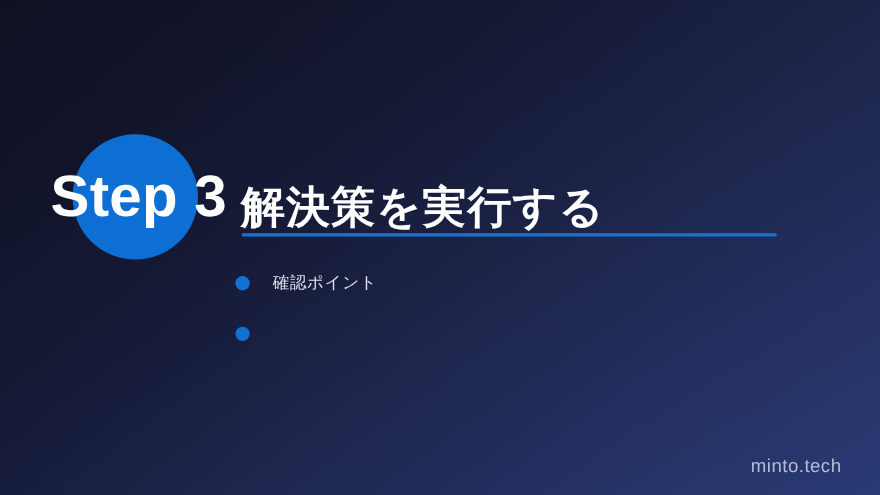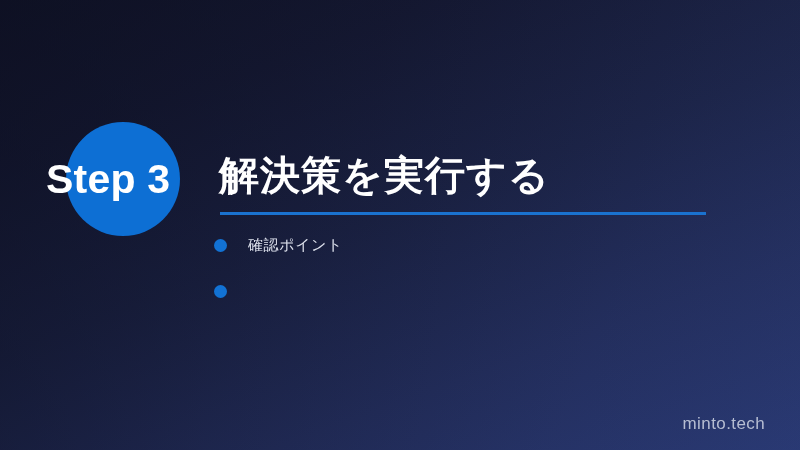--- a/index.html
+++ b/index.html
@@ -50,31 +50,31 @@
 
   .step-label {
     position: absolute;
     left: 46px;
     top: 155px;
     width: 170px;
     height: 48px;
     line-height: 48px;
     z-index: 2;
     color: #ffffff;
-    font-size: 41px;
+    font-size: 53px;
     font-weight: bold;
     letter-spacing: 0.2px;
     white-space: nowrap;
   }
 
   
   .title {
     position: absolute;
     left: 219px;
-    top: 150px;
+    top: 164px;
     z-index: 2;
     color: #ffffff;
     font-size: 40px;
     font-weight: bold;
     letter-spacing: 1px;
     line-height: 50px;
     white-space: nowrap;
   }
 
   
@@ -85,21 +85,21 @@
     width: 486px;
     height: 3px;
     background: #1a72cf;
     z-index: 2;
   }
 
   
   .bullets {
     position: absolute;
     left: 214px;
-    top: 222px;
+    top: 234px;
     z-index: 2;
     margin: 0;
     padding: 0;
     list-style: none;
   }
 
   .bullet-item {
     position: relative;
     height: 46px;
     display: flex;

